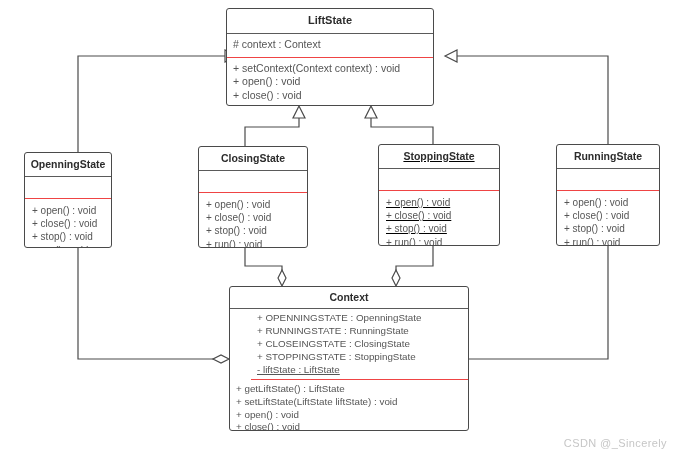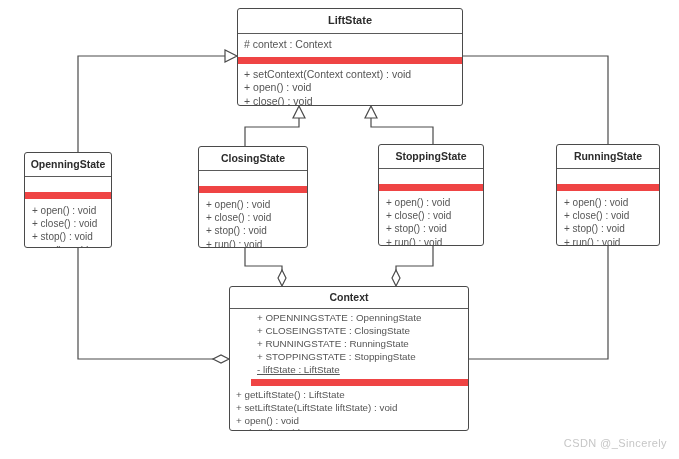--- a/index.html
+++ b/index.html
@@ -34,48 +34,48 @@
   .cls-name {
     box-sizing: border-box;
     text-align: center;
     font-weight: bold;
     color: #2c2c2c;
     border-bottom: 1px solid #5a5a5a;
     line-height: 1.15;
   }
   .cls-attrs {
     box-sizing: border-box;
-    border-bottom: 7px solid #ef4444;
+    border-bottom: 1px solid #ef4444;
   }
   .cls-ops {
     box-sizing: border-box;
   }
   .member {
     color: #555555;
     white-space: nowrap;
     line-height: 1.32;
     overflow: visible;
   }
   .member.static {
     text-decoration: underline;
   }
   
-  #cls-liftstate { left: 237px; top: 8px; width: 226px; height: 98px; }
+  #cls-liftstate { left: 226px; top: 8px; width: 208px; height: 98px; }
   #cls-liftstate .cls-name { font-size: 11px; padding: 5px 0 6px; }
   #cls-liftstate .cls-attrs { padding: 4px 6px 5px; }
   #cls-liftstate .cls-ops { padding: 4px 6px 0; }
   #cls-liftstate .member { font-size: 10.5px; }
   
   .state-box .cls-name { font-size: 10.5px; padding: 5px 0 6px; }
   .state-box .cls-attrs { height: 22px; }
   .state-box .cls-ops { padding: 5px 7px 0; }
   .state-box .member { font-size: 10px; }
   #cls-openningstate { left: 24px; top: 152px; width: 88px; height: 96px; }
   #cls-closingstate  { left: 198px; top: 146px; width: 110px; height: 102px; }
-  #cls-stoppingstate { left: 378px; top: 144px; width: 106px; height: 102px; }
+  #cls-stoppingstate { left: 378px; top: 144px; width: 122px; height: 102px; text-decoration: underline; }
   #cls-runningstate  { left: 556px; top: 144px; width: 104px; height: 102px; }
   
   #cls-context { left: 229px; top: 286px; width: 240px; height: 145px; }
   #cls-context .cls-name { font-size: 10.5px; padding: 4px 0 5px; }
   #cls-context .cls-attrs { padding: 3px 6px 2px; margin-left: 21px; }
   #cls-context .cls-ops { padding: 3px 6px 0; }
   #cls-context .member { font-size: 9.8px; }
   
   #watermark {
     position: absolute;
@@ -178,22 +178,22 @@
       <div class="member">+ close() : void</div>
       <div class="member">+ stop() : void</div>
       <div class="member">+ run() : void</div>
     </div>
   </div>
 
   <div class="uml-class" id="cls-context">
     <div class="cls-name">Context</div>
     <div class="cls-attrs">
       <div class="member">+ OPENNINGSTATE : OpenningState</div>
+      <div class="member">+ RUNNINGSTATE : RunningState</div>
       <div class="member">+ CLOSEINGSTATE : ClosingState</div>
-      <div class="member">+ RUNNINGSTATE : RunningState</div>
       <div class="member">+ STOPPINGSTATE : StoppingState</div>
       <div class="member static">- liftState : LiftState</div>
     </div>
     <div class="cls-ops">
       <div class="member">+ getLiftState() : LiftState</div>
       <div class="member">+ setLiftState(LiftState liftState) : void</div>
       <div class="member">+ open() : void</div>
       <div class="member">+ close() : void</div>
 
     </div>

